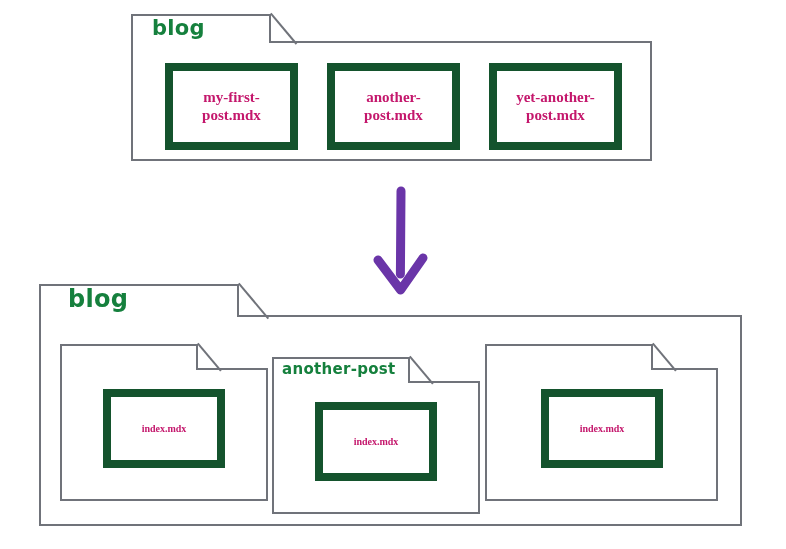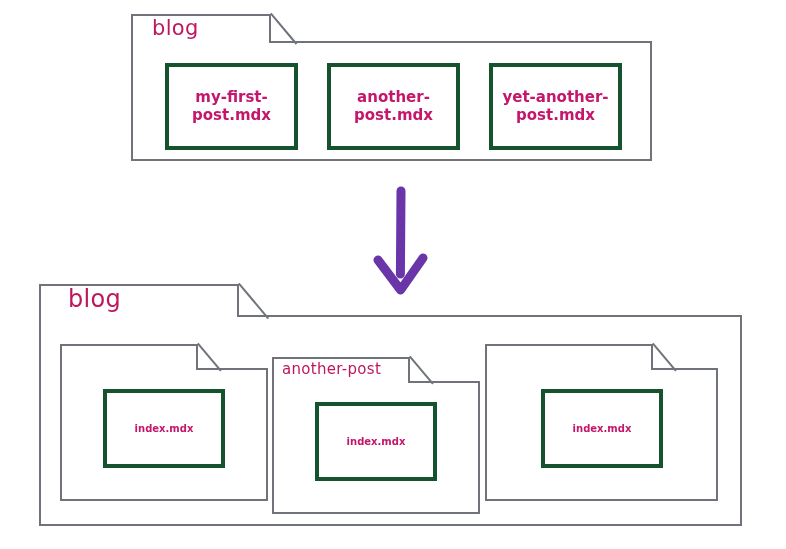--- a/index.html
+++ b/index.html
@@ -55,36 +55,37 @@
   .folder-body {
     position: absolute;
     left: 0;
     box-sizing: border-box;
     border: 2px solid #70737a;
     background: #ffffff;
     z-index: 1;
   }
   .folder-label {
     position: absolute;
-    color: #be185d;
-    font-weight: 400;
+    color: #15803d;
+    font-weight: 700;
     z-index: 6;
     pointer-events: none;
   }
 
   
   .file-card {
     position: absolute;
     box-sizing: border-box;
-    border: 4px solid #14532d;
+    border: 8px solid #14532d;
     background: #ffffff;
     display: flex;
     align-items: center;
     justify-content: center;
     z-index: 4;
+    font-family: Liberation Serif, serif;
   }
   .file-label {
     color: #c4176c;
     text-align: center;
     font-weight: 600;
     line-height: 1.18;
     white-space: pre-line;
   }
 
   

